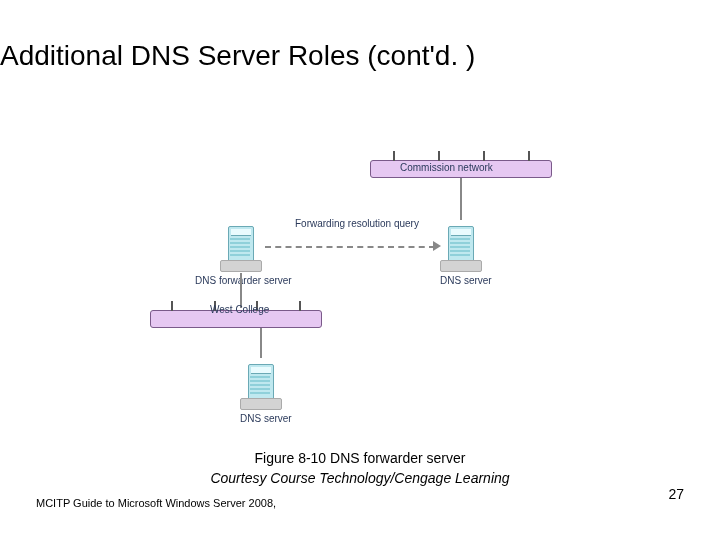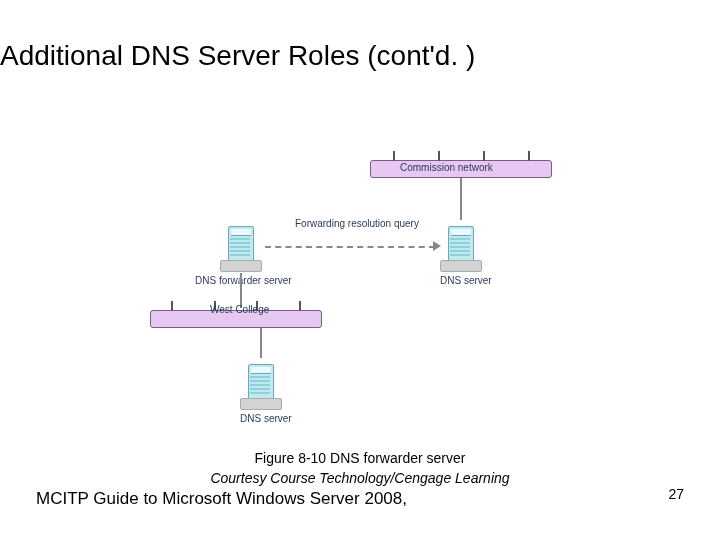--- a/index.html
+++ b/index.html
@@ -1,18 +1,18 @@
 <!DOCTYPE html>
 <html><head>
 <meta charset="utf-8">
 <style>
   html,body{margin:0;padding:0;width:720px;height:540px;background:#fff;font-family:Arial,Helvetica,sans-serif;color:#000;overflow:hidden}
   .slide{position:relative;width:720px;height:540px}
   .title{position:absolute;top:40px;left:0;width:100%;text-align:left;font-size:28px;font-weight:400}
-  .footer-left{position:absolute;left:36px;bottom:30px;font-size:17px;line-height:1.3}
+  .footer-left{position:absolute;left:36px;bottom:30px;font-size:11px;line-height:1.3}
   .footer-right{position:absolute;right:36px;bottom:38px;font-size:14px}
   .caption{position:absolute;left:0;width:100%;text-align:center}
   .caption-main{top:450px;font-size:14px}
   .caption-main b{font-weight:400}
   .caption-sub{top:470px;font-size:14px;font-style:italic}
 
   
   .diagram{position:absolute;top:140px;left:110px;width:500px;height:300px}
   .label{position:absolute;font-size:10px;color:#2b3a5b;text-align:center;white-space:nowrap}
 

